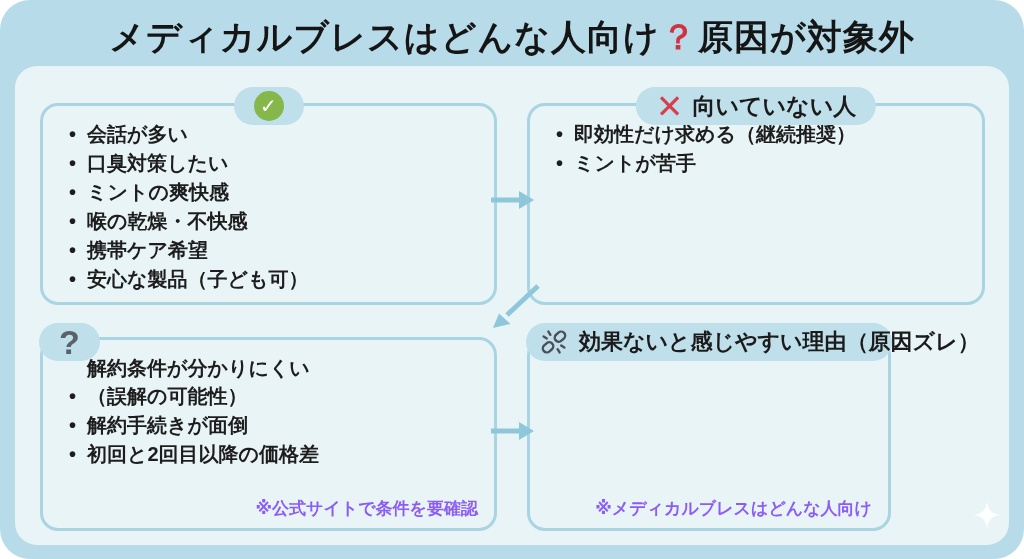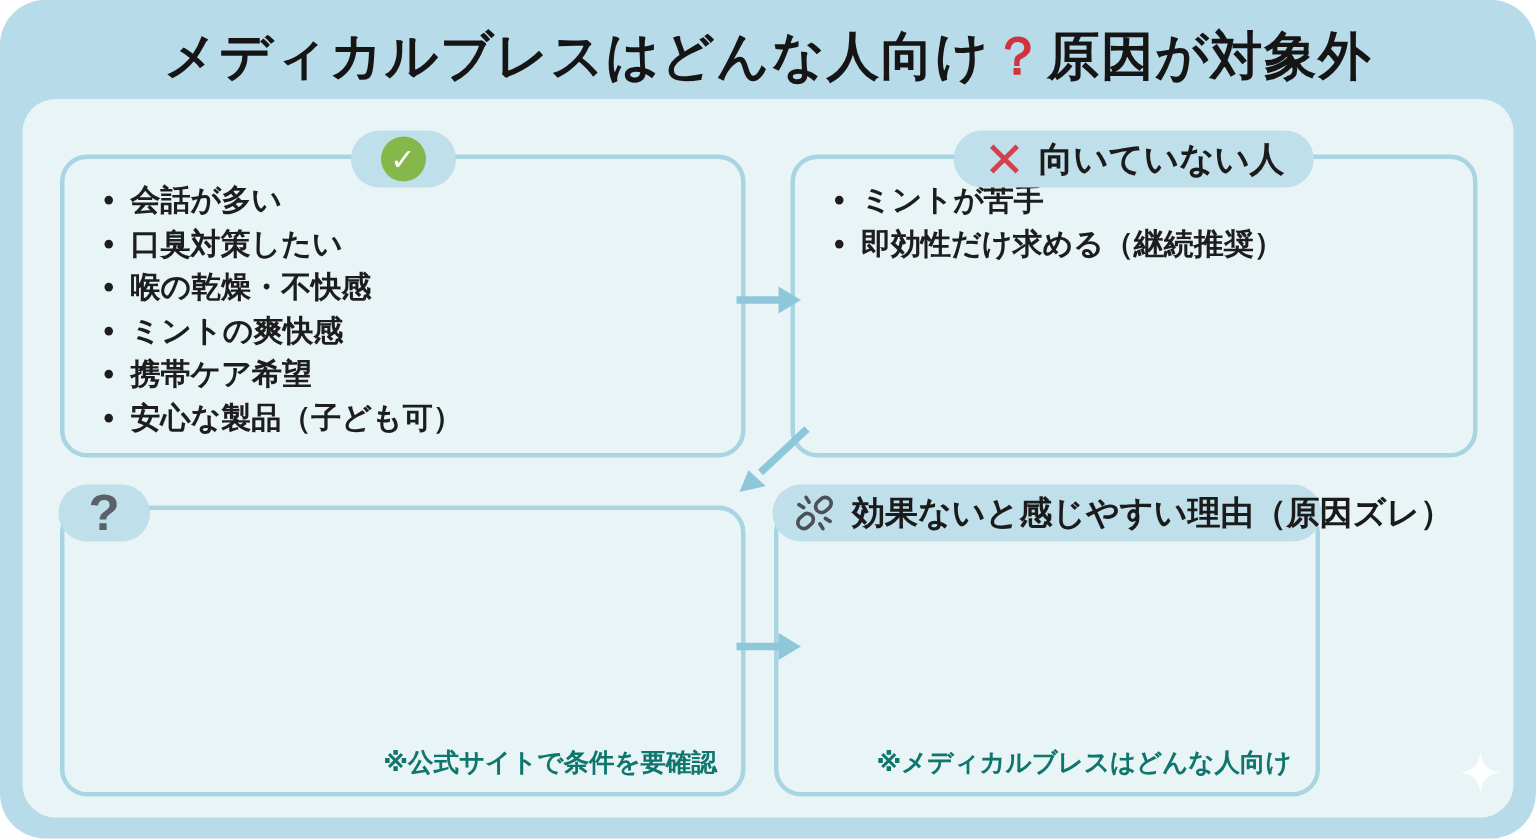--- a/index.html
+++ b/index.html
@@ -15,21 +15,21 @@
   .title .q { color:#d0333f; margin:0 1px; }
 
   .panel { position:absolute; left:15px; top:66px; width:994px; height:479px;
            background:#e9f4f7; border-radius:22px; }
 
   .box { position:absolute; background:#e9f4f7; border:3px solid #a9d4e2;
          border-radius:18px; }
   .box-tl { left:40px;  top:103px; width:457px; height:202px; }
   .box-tr { left:527px; top:103px; width:458px; height:202px; }
   .box-bl { left:40px;  top:337px; width:457px; height:194px; }
-  .box-br { left:516px; top:337px; width:364px; height:194px; }
+  .box-br { left:527px; top:337px; width:364px; height:194px; }
 
   .pill { position:absolute; top:-19px; height:38px; background:#bfdfea;
           border-radius:19px; display:flex; align-items:center; gap:9px;
           padding:0 20px; font-size:23px; font-weight:900; color:#1b1b1b;
           white-space:nowrap; }
   .pill-center { left:50%; transform:translateX(-50%); }
   .pill-left   { left:-4px; top:-17px; }
   .pill-full   { left:-4px; right:-4px; top:-17px; font-size:22px; padding:0 12px; }
 
   .check-circle { width:30px; height:30px; border-radius:50%; background:#86b74a;
@@ -39,21 +39,21 @@
   .question-mark { color:#5a6168; font-size:34px; font-weight:900; line-height:1; flex:0 0 auto; }
   .link-icon { flex:0 0 auto; display:flex; }
 
   ul.items { list-style:none; padding:14px 14px 0 26px; }
   ul.items li { display:flex; align-items:flex-end; font-size:20px; font-weight:800;
                 color:#1d1d1d; line-height:1.4; margin-bottom:1px; }
   ul.items li::before { content:"•"; margin-right:11px; font-size:20px; line-height:1.4; }
   .li-text { white-space:pre-line; }
 
   .note { position:absolute; right:16px; bottom:8px; font-size:17px;
-          font-weight:800; color:#0f766e; }
+          font-weight:800; color:#8b5cf6; }
 
   .arrow { position:absolute; }
   .sparkle { position:absolute; left:973px; top:501px; }
 </style>
 </head>
 <body>
 
 <div class="canvas">
 
   <div class="title">
@@ -69,53 +69,65 @@
       <span class="check-circle">✓</span>
     </div>
     <ul class="items">
       <li>
           <span class="li-text">会話が多い</span>
         </li>
       <li>
           <span class="li-text">口臭対策したい</span>
         </li>
       <li>
-          <span class="li-text">喉の乾燥・不快感</span>
+          <span class="li-text">ミントの爽快感</span>
         </li>
       <li>
-          <span class="li-text">ミントの爽快感</span>
+          <span class="li-text">喉の乾燥・不快感</span>
         </li>
       <li>
           <span class="li-text">携帯ケア希望</span>
         </li>
       <li>
           <span class="li-text">安心な製品（子ども可）</span>
         </li>
     </ul>
   </div>
 
   <div class="box box-tr">
     <div class="pill pill-center">
       <span class="cross-mark">✕</span>
       <span>向いていない人</span>
     </div>
     <ul class="items">
       <li>
-          <span class="li-text">ミントが苦手</span>
+          <span class="li-text">即効性だけ求める（継続推奨）</span>
         </li>
       <li>
-          <span class="li-text">即効性だけ求める（継続推奨）</span>
+          <span class="li-text">ミントが苦手</span>
         </li>
     </ul>
   </div>
 
   <div class="box box-bl">
     <div class="pill pill-left">
       <span class="question-mark">?</span>
     </div>
+    <ul class="items">
+      <li>
+          <span class="li-text">解約条件が分かりにくい
+（誤解の可能性）</span>
+        </li>
+      <li>
+          <span class="li-text">解約手続きが面倒</span>
+        </li>
+      <li>
+          <span class="li-text">初回と2回目以降の価格差</span>
+        </li>
+    </ul>
     <div class="note">※公式サイトで条件を要確認</div>
   </div>
 
   <div class="box box-br">
     <div class="pill pill-full">
       <span class="link-icon">
         <svg width="32" height="32" viewBox="0 0 40 40">
           <g stroke="#4a5056" stroke-width="3" fill="none" stroke-linecap="round">
             <g transform="rotate(-42 20 20)">
               <rect x="3" y="15" width="14" height="10" rx="5"></rect>

